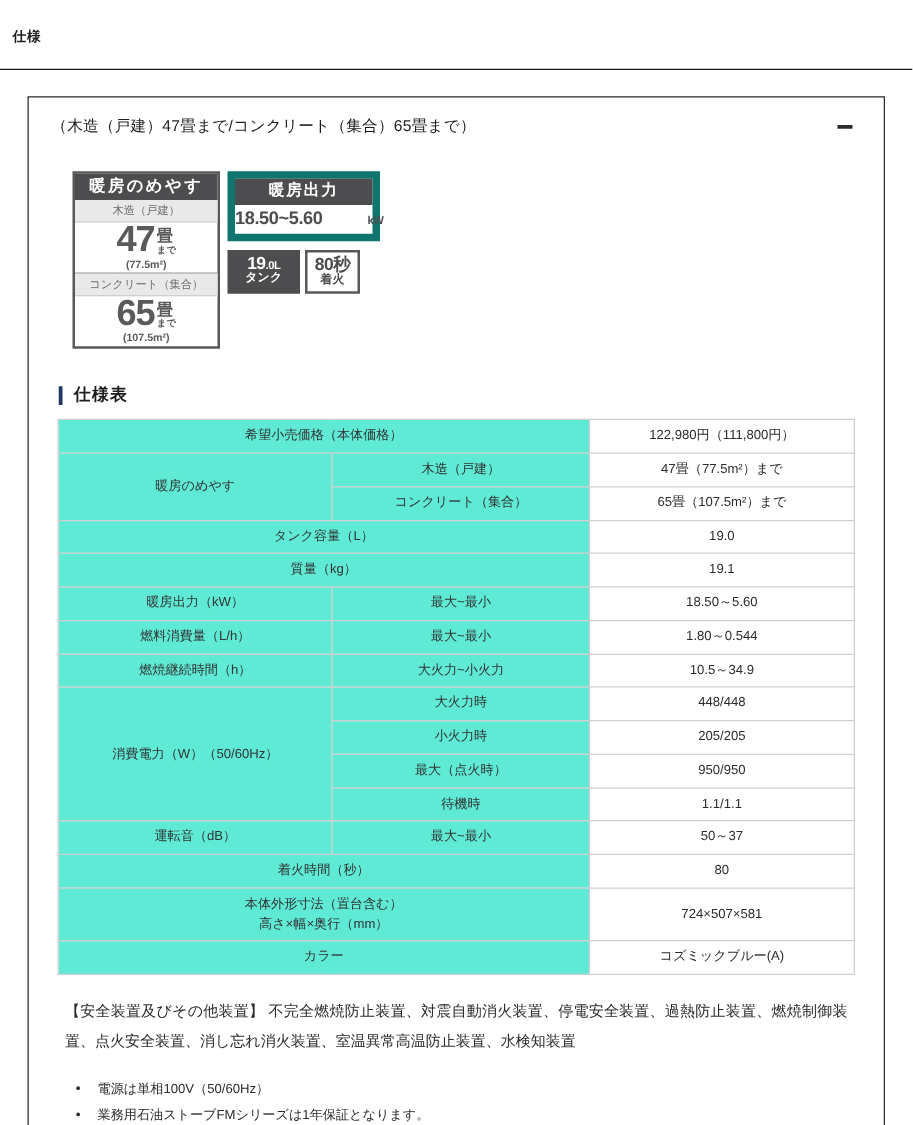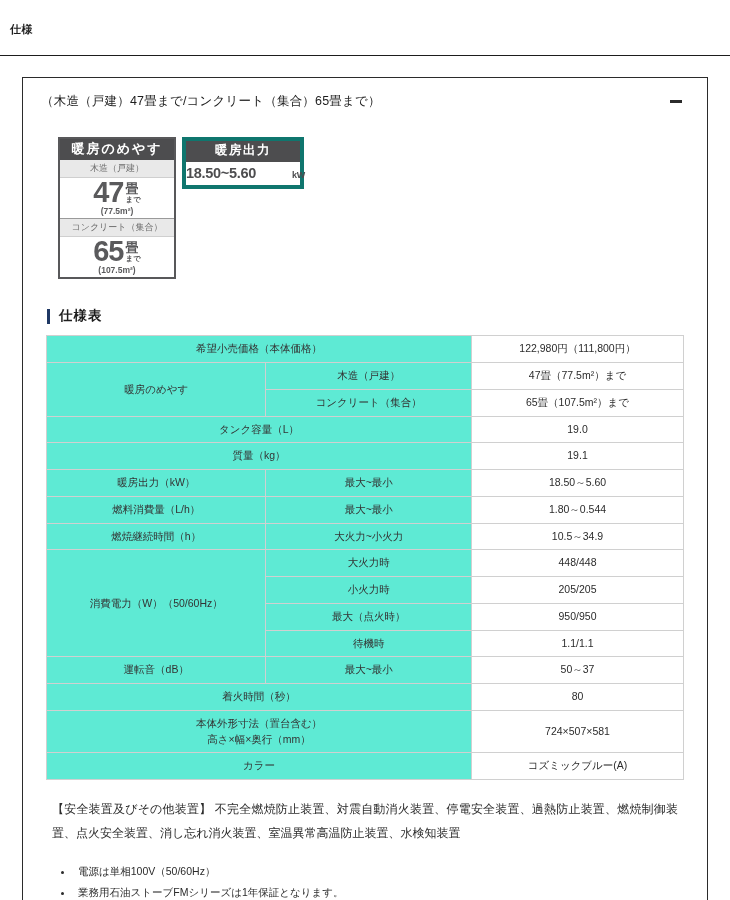--- a/index.html
+++ b/index.html
@@ -126,21 +126,21 @@
     color: #5a5a5c;
     text-align: center;
     padding: 0 0 3px 0;
     line-height: 1;
     font-weight: bold;
   }
   .badge-divider { height: 1px; background: #9a9a9a; }
 
   .badge-right { width: 122px; }
   .badge-out-box {
-    border: 4px solid #0f766e;
+    border: 6px solid #0f766e;
     background: #fff;
   }
   .badge-out-head {
     background: #4d4d4f;
     color: #fff;
     font-size: 12.5px;
     font-weight: bold;
     text-align: center;
     letter-spacing: 1.5px;
     padding: 3px 0 4px 0;
@@ -294,20 +294,35 @@
       </div>
 
       <div class="badge-right">
         <div class="badge-out-box">
           <div class="badge-out-head">暖房出力</div>
           <div class="badge-out-val">
             <span>18.50~5.60</span><span class="kw">kW</span>
           </div>
         </div>
 
+        <div class="badge-chiprow">
+          <div class="chip-dark">
+            <div class="chip-l1">
+              <span>19</span><span class="sm">.0L</span>
+            </div>
+            <div class="chip-l2">タンク</div>
+          </div>
+
+          <div class="chip-light">
+            <div class="chip-l1">
+              <span>80秒</span>
+            </div>
+            <div class="chip-l2">着火</div>
+          </div>
+        </div>
       </div>
     </div>
 
     <div class="sec-title">
       <span class="sec-bar"></span>
       <h2>仕様表</h2>
     </div>
 
     <table class="spec">
       <colgroup>

